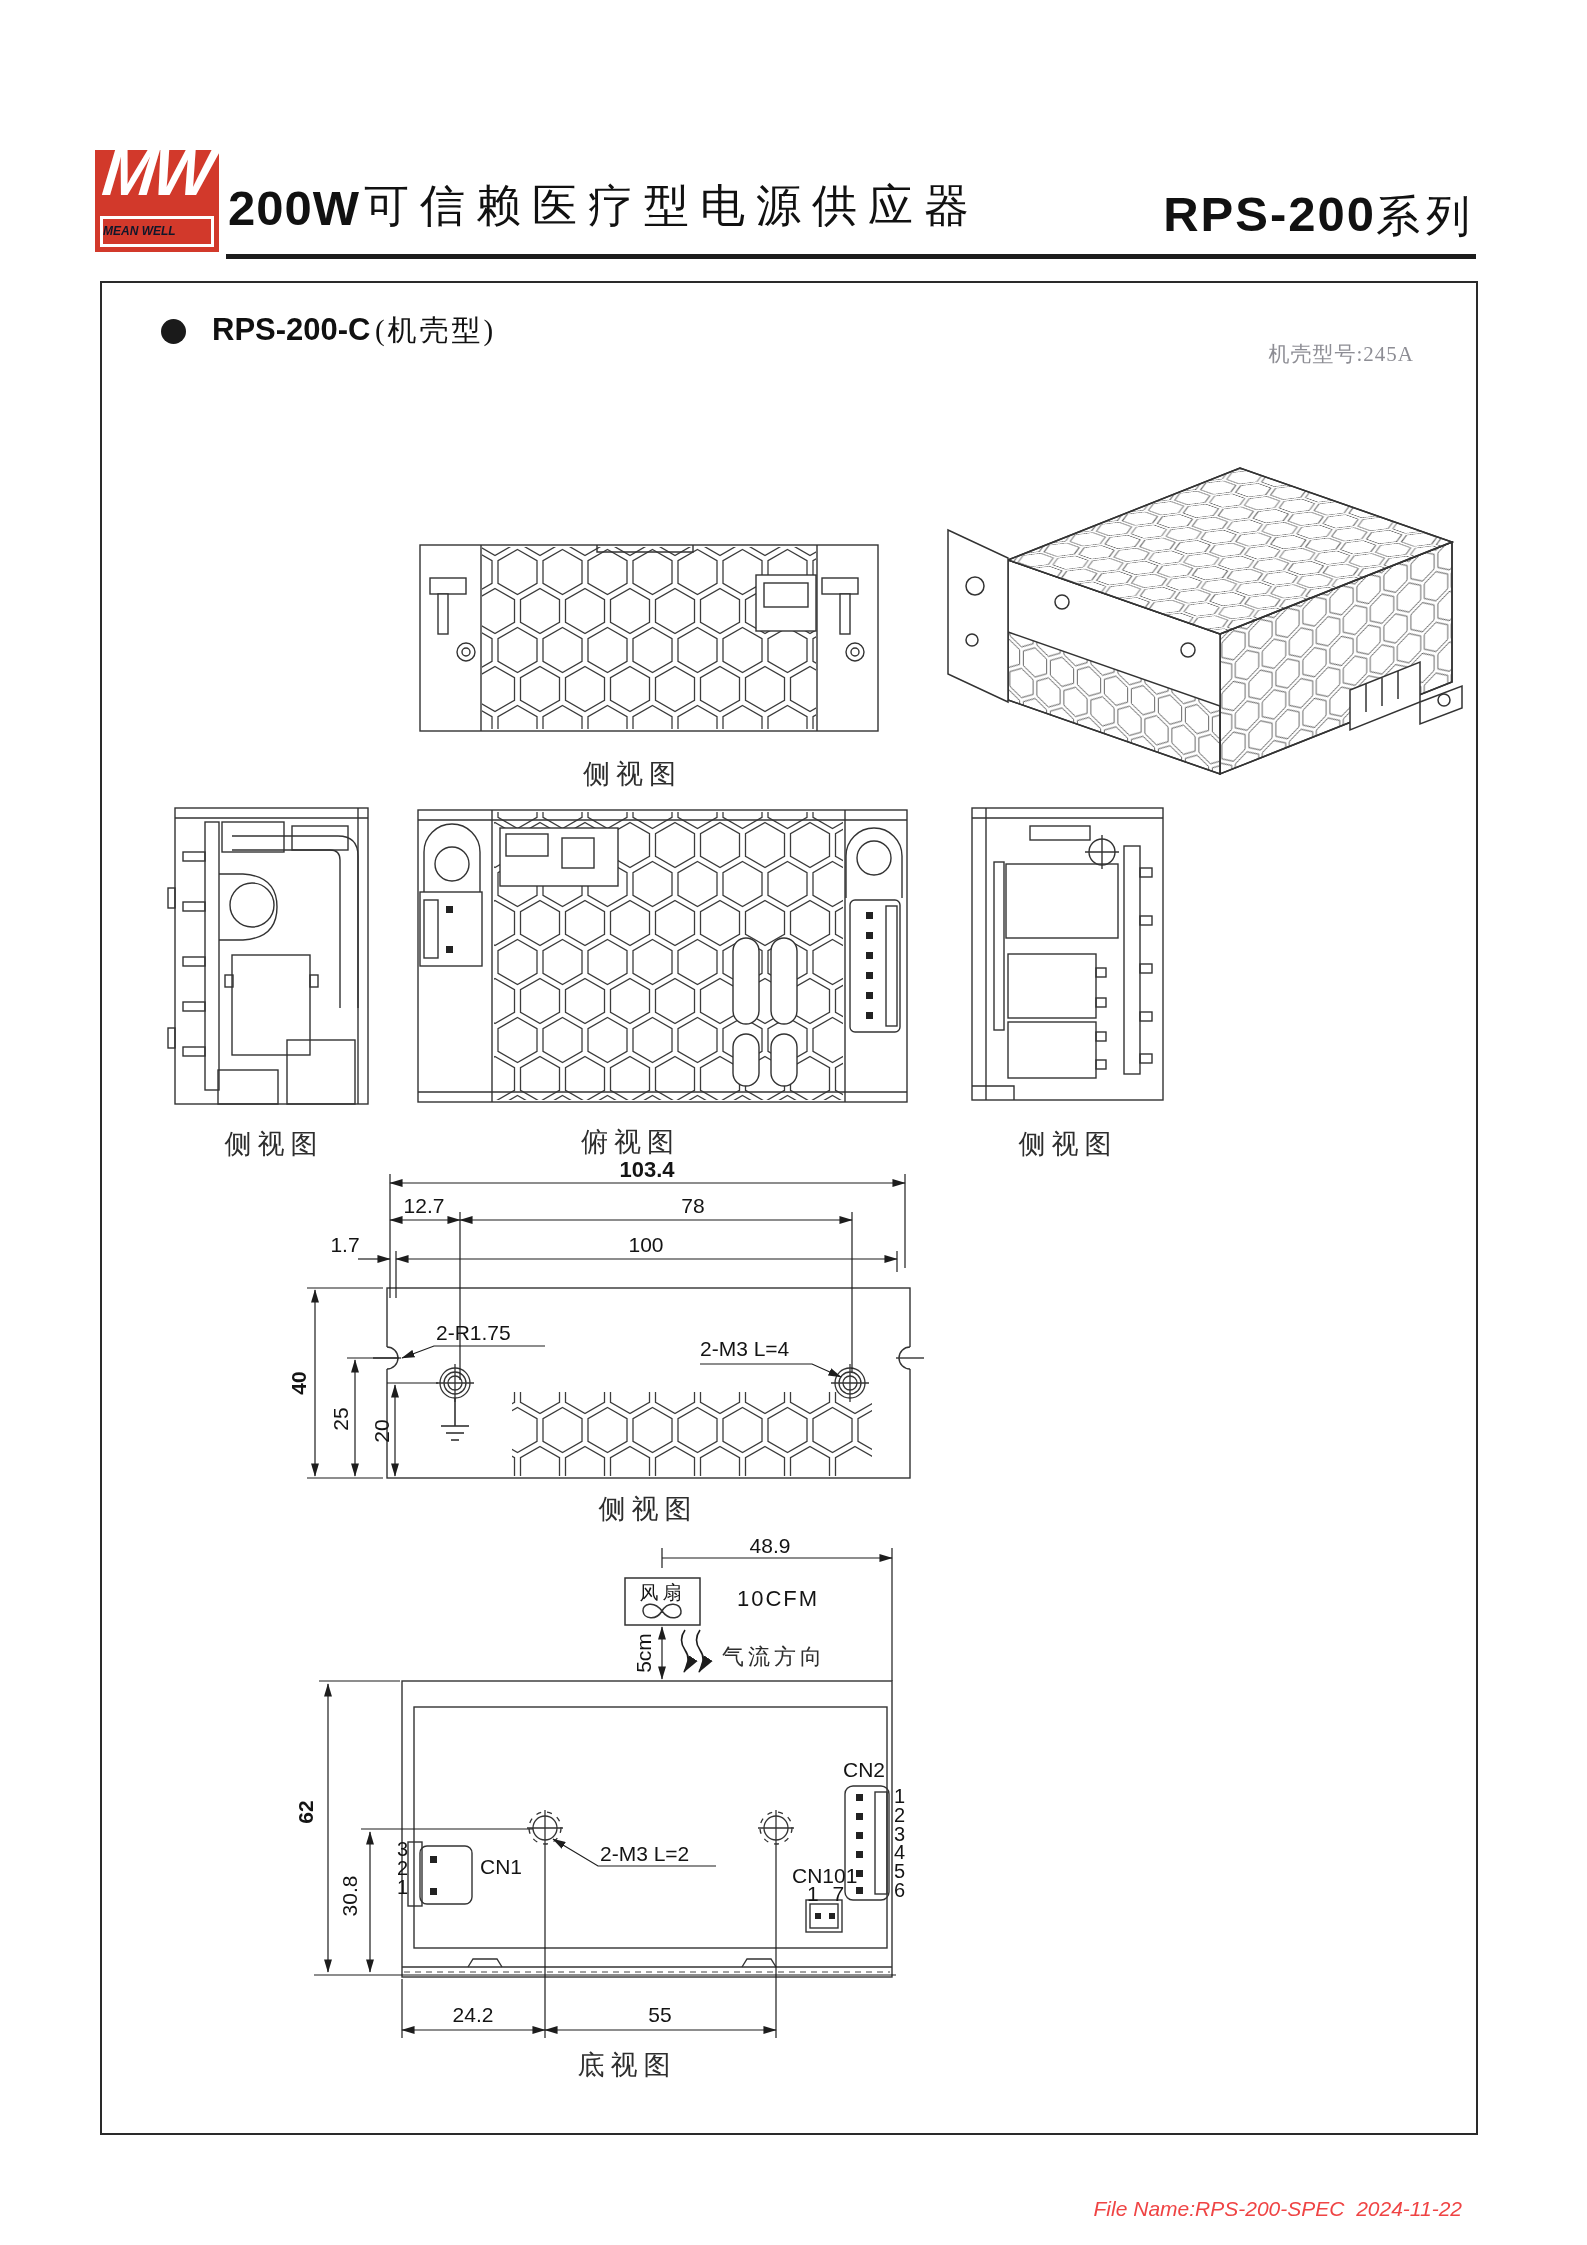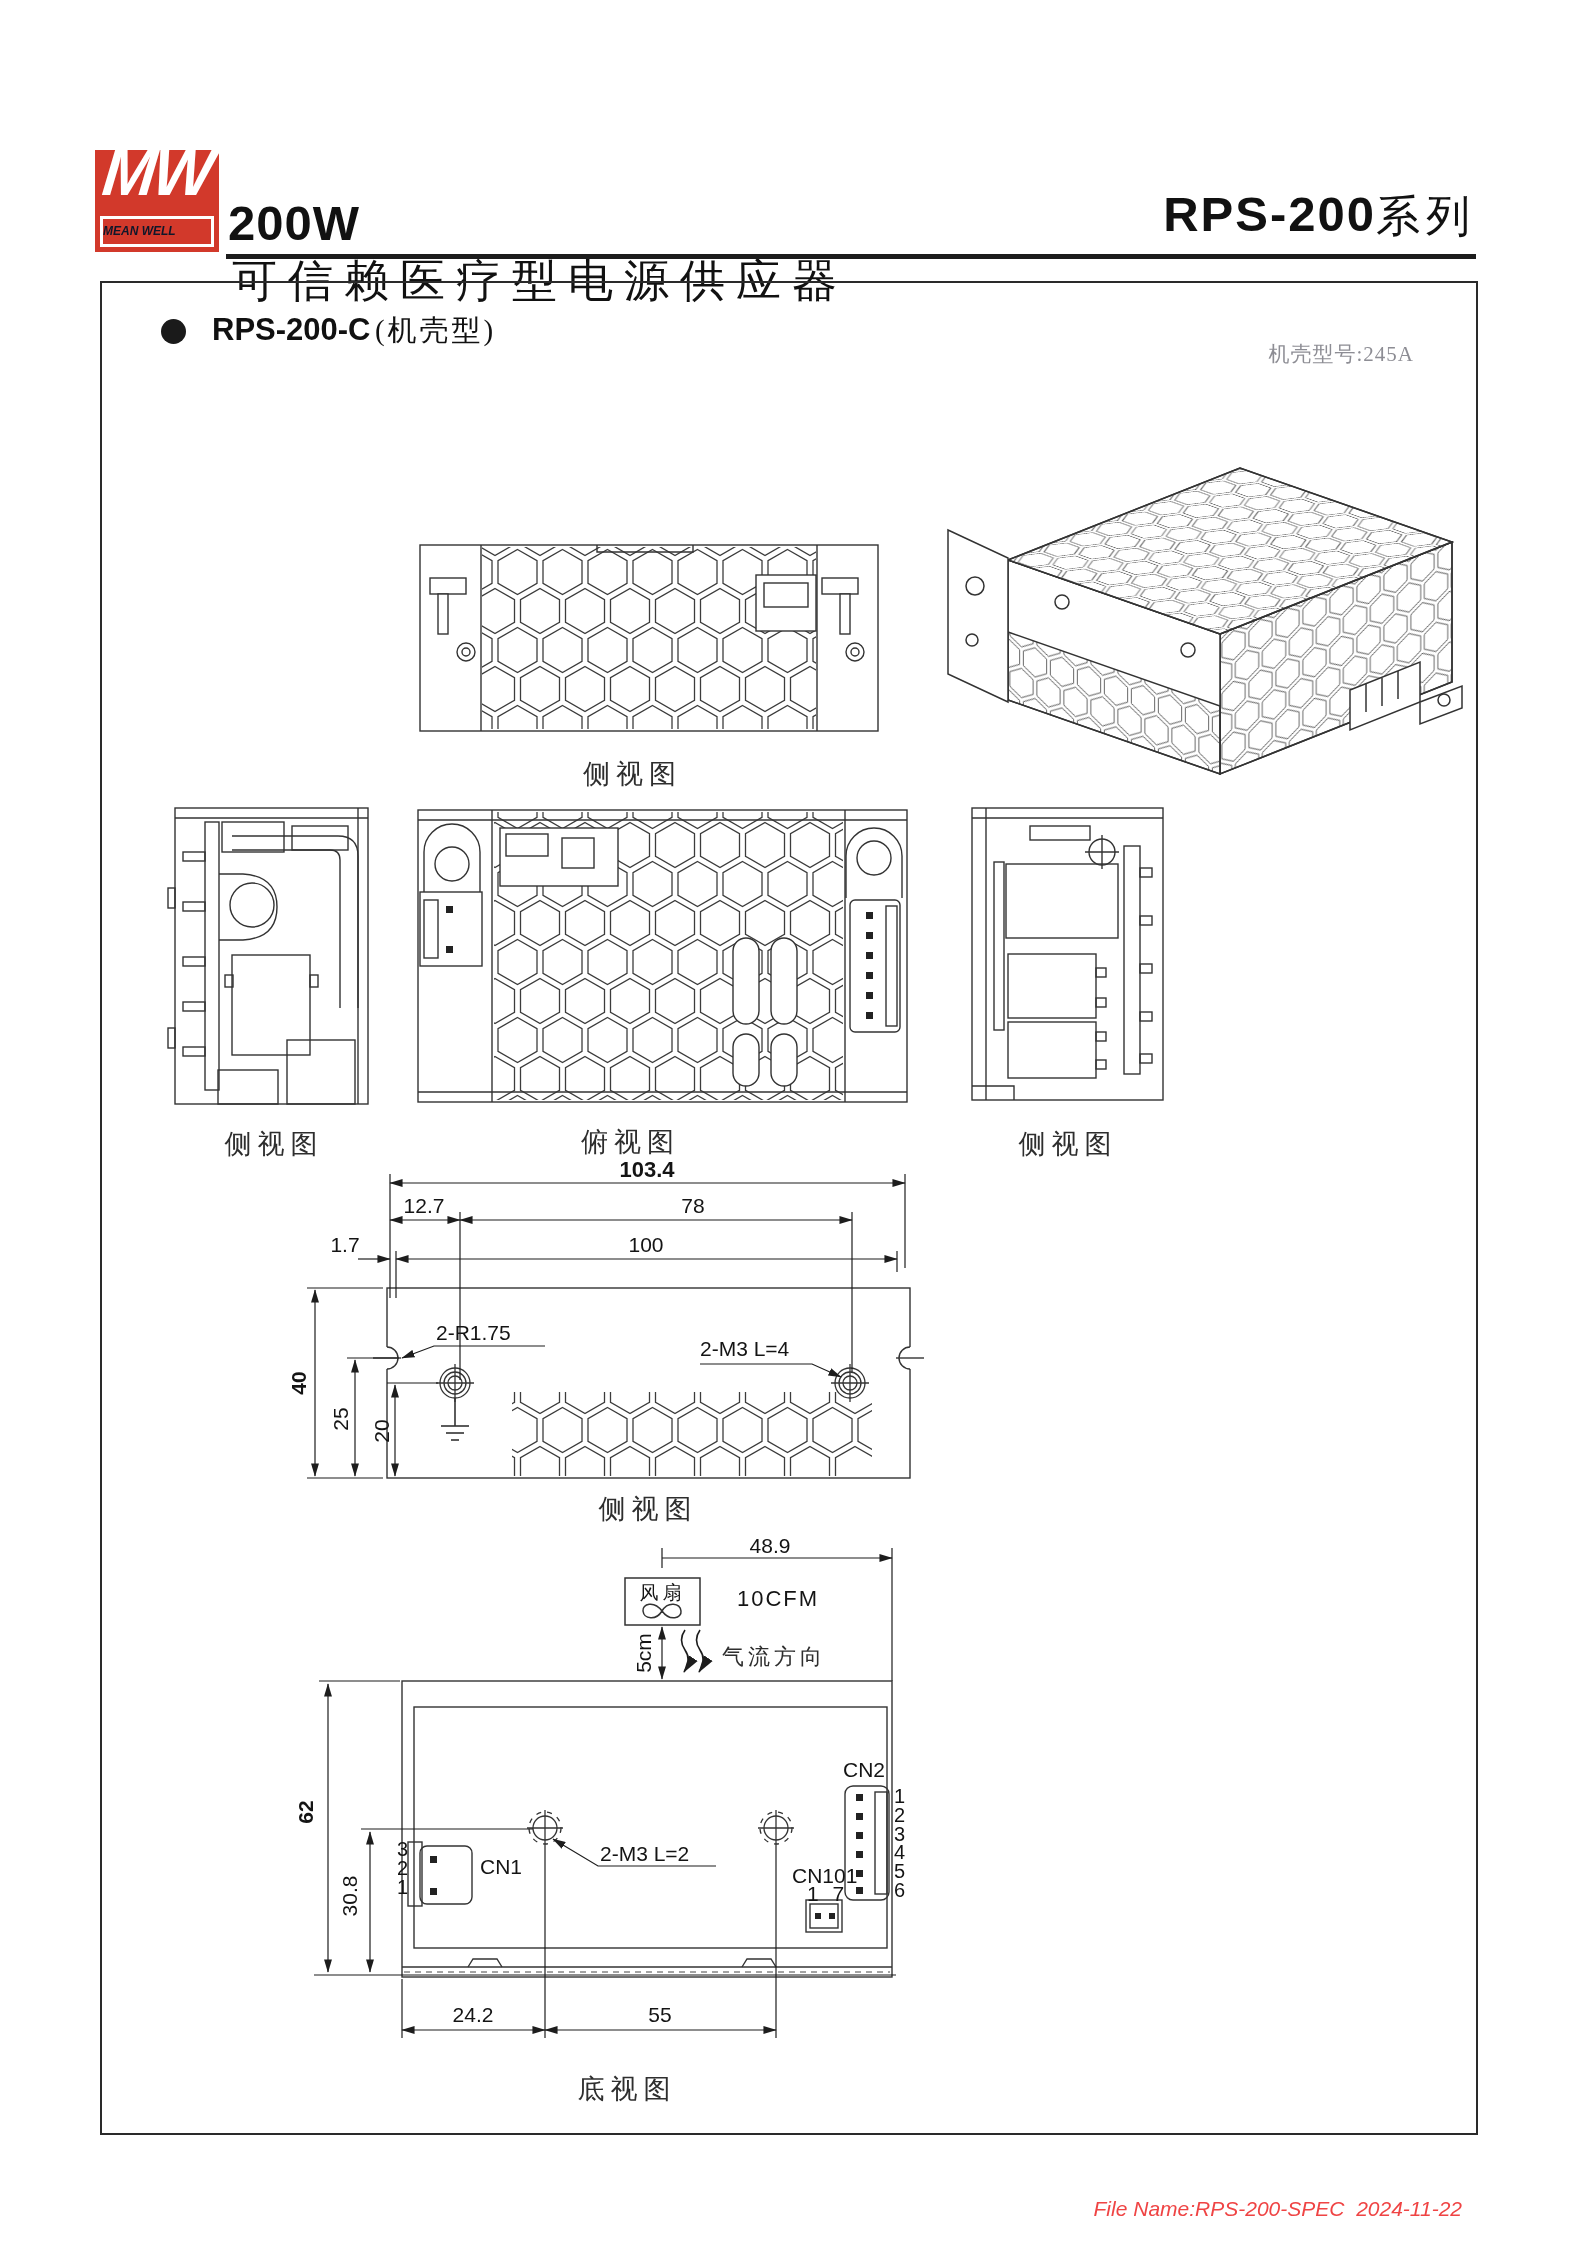--- a/index.html
+++ b/index.html
@@ -8,21 +8,21 @@
   .abs{position:absolute;}
   svg{display:block;}
   
   .logo{left:95px;top:150px;width:124px;height:102px;background:#d2392b;}
   .mw-glyph{position:absolute;top:-14px;left:0;right:0;text-align:center;color:#fff;
             font-weight:bold;font-style:italic;font-size:64px;letter-spacing:-3px;
             transform:skewX(-6deg) scaleY(1.02);}
   .brand-band{position:absolute;left:5px;right:5px;bottom:5px;height:25px;border:3px solid #fff;
               color:#0f172a;font-weight:bold;font-style:italic;font-size:12px;
               line-height:24px;letter-spacing:0px;}
-  .title-row{left:228px;top:195px;display:flex;align-items:flex-start;white-space:nowrap;flex-direction:column;}
+  .title-row{left:228px;top:176px;display:flex;align-items:flex-end;white-space:nowrap;}
   .title-power{font-size:49px;font-weight:bold;letter-spacing:1px;}
   .title-cn{font-family:"Liberation Serif","DejaVu Serif",serif;font-size:45px;letter-spacing:11px;margin-left:4px;}
   .series-row{left:1000px;top:186px;width:476px;text-align:right;white-space:nowrap;}
   .series-model{font-size:49px;font-weight:bold;letter-spacing:2px;}
   .series-cn{font-family:"Liberation Serif","DejaVu Serif",serif;font-size:44px;letter-spacing:6px;}
   .head-rule{left:226px;top:254px;width:1250px;height:5px;background:#1c1c1c;}
   
   .main-box{left:100px;top:281px;width:1374px;height:1850px;border:2px solid #2a2a2a;}
   .bullet{left:161px;top:319px;width:25px;height:25px;border-radius:50%;background:#1a1a1a;}
   .sec-heading{left:212px;top:311px;white-space:nowrap;}
@@ -333,21 +333,21 @@
         <path d="M716,1866 H598 L553,1839" marker-end="url(#ma)"></path>
       </g>
     </g>
   </svg>
 
   <div class="abs view-label" style="left:560px;top:756px;width:145px;">侧视图</div>
   <div class="abs view-label" style="left:200px;top:1126px;width:148px;">侧视图</div>
   <div class="abs view-label" style="left:558px;top:1124px;width:145px;">俯视图</div>
   <div class="abs view-label" style="left:995px;top:1126px;width:146px;">侧视图</div>
   <div class="abs view-label" style="left:575px;top:1491px;width:146px;">侧视图</div>
-  <div class="abs view-label" style="left:554px;top:2047px;width:146px;margin-top:24px;">底视图</div>
+  <div class="abs view-label" style="left:554px;top:2047px;width:146px;">底视图</div>
 
   <div class="abs dim dim-b" style="left:597px;top:1157px;width:100px;font-size:22px;">103.4</div>
   <div class="abs dim" style="left:389px;top:1194px;width:70px;">12.7</div>
   <div class="abs dim" style="left:653px;top:1194px;width:80px;text-align:center;">78</div>
   <div class="abs dim" style="left:315px;top:1233px;width:60px;">1.7</div>
   <div class="abs dim" style="left:606px;top:1233px;width:80px;">100</div>
   <div class="abs dim dim-b rot" style="left:274px;top:1371px;width:50px;">40</div>
   <div class="abs dim rot" style="left:316px;top:1407px;width:50px;">25</div>
   <div class="abs dim rot" style="left:357px;top:1419px;width:50px;">20</div>
   <div class="abs note" style="left:436px;top:1321px;">2-R1.75</div>

